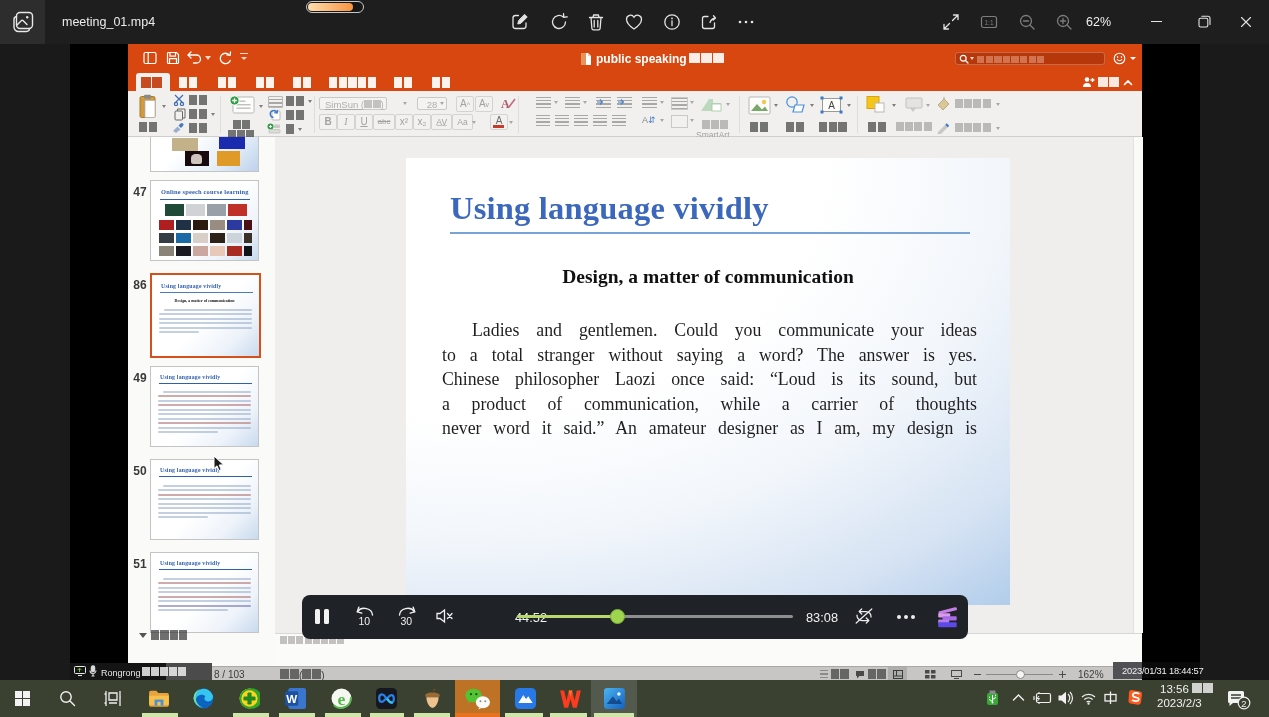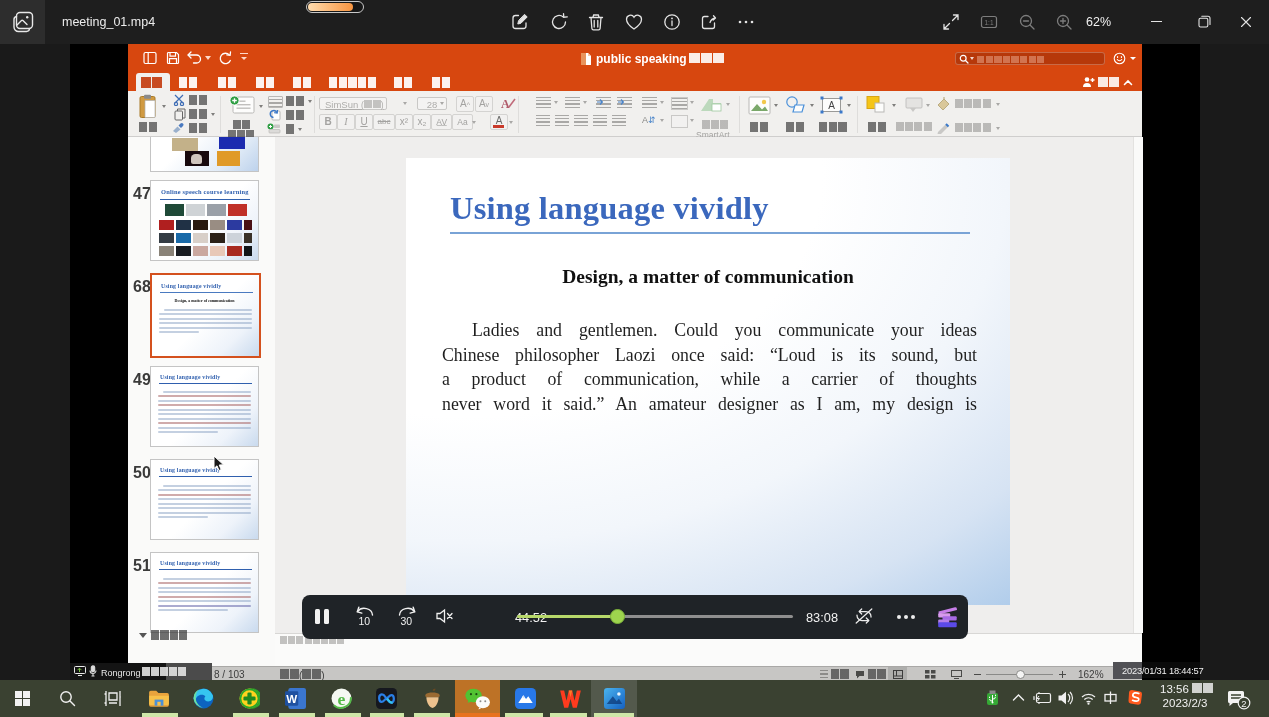--- a/index.html
+++ b/index.html
@@ -27,21 +27,21 @@
   #video{left:70px;top:44px;width:1130px;height:636px;background:#000;}
   
   #ppt{left:128px;top:44px;width:1014px;height:636px;background:#f1f0ef;font-family:"Liberation Sans",sans-serif;}
   #ptitle{left:0;top:0;width:1014px;height:29px;background:#d7470f;}
   #ptabs{left:0;top:29px;width:1014px;height:18px;background:#d7470f;}
   #ribbon{left:0;top:47px;width:1014px;height:45px;background:#f1f0ee;border-bottom:1px solid #cfcecd;}
   #lpanel{left:0;top:93px;width:147px;height:529px;background:#fafaf9;}
   #marea{left:147px;top:93px;width:867px;height:529px;background:#efeeed;}
   #pstatus{left:0;top:622px;width:1014px;height:14px;background:#c7c6c4;border-top:1px solid #a9a8a6;}
   .thumb{left:22px;width:107px;background:linear-gradient(135deg,#ffffff 52%,#eef3fa 78%,#c9daee 100%);border:1px solid #c4c4c4;}
-  .tnum{left:5px;width:14px;text-align:right;font-size:16px;font-weight:bold;color:#3a3a3a;}
+  .tnum{left:5px;width:14px;text-align:center;font-size:12px;font-weight:bold;color:#3a3a3a;}
   .ttl{color:#2f5fae;font-weight:bold;font-size:5.8px;font-family:"Liberation Serif",serif;letter-spacing:.2px;}
   .tline{height:2px;background:#93a9c8;opacity:.55;border-radius:1px;margin-top:1.5px;}
   
   #slide{left:278px;top:114px;width:604px;height:447px;
      background:radial-gradient(ellipse 140% 128% at 10% 4%, #ffffff 42%, #f2f6fb 64%, #d6e3f3 84%, #aecbea 100%);}
   #stitle{left:44px;top:32px;font-family:"Liberation Serif",serif;font-weight:bold;font-size:32.5px;color:#3b68bd;letter-spacing:.2px;}
   #sunder{left:44px;top:74px;width:520px;height:2px;background:#79a3d6;}
   #ssub{left:0px;top:108px;width:604px;text-align:center;font-family:"Liberation Serif",serif;font-weight:bold;font-size:19.5px;color:#101010;}
   #sbody{left:36px;top:160px;width:535px;font-family:"Liberation Serif",serif;font-size:17.8px;line-height:24.5px;color:#1f1f1f;}
   .jl{text-align:justify;height:24.5px;overflow:hidden;}
@@ -464,21 +464,21 @@
       <div class="abs" style="left:59px;top:52px;width:15px;height:10px;background:#2b2118"></div>
       <div class="abs" style="left:76px;top:52px;width:15px;height:10px;background:#cdd3da"></div>
       <div class="abs" style="left:93px;top:52px;width:8px;height:10px;background:#3a3128"></div>
       <div class="abs" style="left:8px;top:65px;width:15px;height:10px;background:#8a8378"></div>
       <div class="abs" style="left:25px;top:65px;width:15px;height:10px;background:#181c22"></div>
       <div class="abs" style="left:42px;top:65px;width:15px;height:10px;background:#caa8a0"></div>
       <div class="abs" style="left:59px;top:65px;width:15px;height:10px;background:#e8c8b8"></div>
       <div class="abs" style="left:76px;top:65px;width:15px;height:10px;background:#a82a20"></div>
       <div class="abs" style="left:93px;top:65px;width:8px;height:10px;background:#101418"></div>
     </div>
-    <div class="tnum abs" style="top:141px;">68</div>
+    <div class="tnum abs" style="top:141px;">86</div>
     <div class="thumb abs" style="top:136px;height:81px;border:2px solid #d4511e;">
       <div class="abs ttl" style="left:9px;top:8px;">Using language vividly</div>
       <div class="abs" style="left:8px;top:17px;width:93px;height:1.2px;background:#4a7ac0"></div>
       <div class="abs" style="left:0;top:23px;width:105px;text-align:center;font-size:4px;font-weight:bold;color:#111;font-family:'Liberation Serif',serif">Design, a matter of communication</div>
       <div class="tline abs" style="left:12px;top:32px;width:88px"></div>
       <div class="tline abs" style="left:7px;top:36.5px;width:93px"></div>
       <div class="tline abs" style="left:7px;top:41px;width:93px"></div>
       <div class="tline abs" style="left:7px;top:45.5px;width:93px"></div>
       <div class="tline abs" style="left:7px;top:50px;width:93px"></div>
       <div class="tline abs" style="left:7px;top:54.5px;width:40px"></div>
@@ -534,20 +534,21 @@
         <span class="cjk" style="--p:9.4px;--i:8.2px;width:36.5px;height:9.5px;display:block"></span>
       </div>
   </div>
   <div id="marea" class="abs"></div>
   <div id="slide" class="abs">
     <div id="stitle" class="abs">Using language vividly</div>
     <div id="sunder" class="abs"></div>
     <div id="ssub" class="abs">Design, a matter of communication</div>
     <div id="sbody" class="abs">
       <div class="jl" style="text-indent:30px">Ladies and gentlemen. Could you communicate your ideas</div>
+      <div class="jl">to a total stranger without saying a word? The answer is yes.</div>
       <div class="jl">Chinese philosopher Laozi once said: “Loud is its sound, but</div>
       <div class="jl">a product of communication, while a carrier of thoughts</div>
       <div class="jl">never word it said.” An amateur designer as I am, my design is</div>
     </div>
   </div>
 
   <div class="abs" style="left:147px;top:589px;width:867px;height:33px;background:#fbfbfa;border-top:1px solid #d8d7d5;"></div>
   <div class="abs" style="left:152px;top:592px;color:#aaa9a7">
       <span class="cjk" style="--p:8.2px;--i:7.1px;width:64px;height:7.5px;display:block;opacity:.7"></span>
     </div>
@@ -794,21 +795,21 @@
   </svg>
   <svg class="abs" style="left:1103px;top:10px" width="15" height="15" viewBox="0 0 15 15" fill="none" stroke="#f0f0f0" stroke-width="1.3">
     <rect x="2" y="4.5" width="11" height="6.5"></rect>
     <path d="M7.5 1.5 v12.5"></path>
   </svg>
   <svg class="abs" style="left:1127px;top:9px" width="17" height="17" viewBox="0 0 17 17">
     <path d="M2 4 a3 3 0 0 1 3 -3 l8 1.5 a2.5 2.5 0 0 1 2 2.8 L14 13 a3 3 0 0 1 -3 2.7 L3.5 14.5 a2.5 2.5 0 0 1 -2 -2.8 Z" fill="#ff5a1e"></path>
     <path d="M11.8 4.5 C9 3.2 6 3.8 5.8 6 c-.2 2 2.5 2.3 4 2.6 1.8 .3 2.2 1.4 1.8 2.4 -.5 1.4 -3.5 1.5 -6 .3" stroke="#fff" stroke-width="1.7" fill="none" stroke-linecap="round"></path>
   </svg>
   <div class="abs" style="left:1157px;top:2.5px;width:56px;color:#f2f2f2;font-size:11.5px;text-align:right;">13:56 <span class="cjk" style="--p:11px;--i:9.6px;width:21px;height:9.5px;opacity:.82"></span></div>
-  <div class="abs" style="left:1157px;top:17px;width:56px;color:#f2f2f2;font-size:11.5px;text-align:center;">2023/2/3</div>
+  <div class="abs" style="left:1157px;top:17px;width:56px;color:#f2f2f2;font-size:11.5px;text-align:left;">2023/2/3</div>
 
   <svg class="abs" style="left:1227px;top:10px" width="24" height="20" viewBox="0 0 24 20">
     <path d="M1 2.5 a1.5 1.5 0 0 1 1.5 -1.5 h13 a1.5 1.5 0 0 1 1.5 1.5 v9 a1.5 1.5 0 0 1 -1.5 1.5 h-9.5 L2.5 16 V13 H2.5 A1.5 1.5 0 0 1 1 11.5 z" fill="#f2f2f2"></path>
     <path d="M4 5 h10 M4 8 h10" stroke="#3a4131" stroke-width="1.3"></path>
     <circle cx="17" cy="13" r="5.8" fill="#3a4131" stroke="#f2f2f2" stroke-width="1.2"></circle>
     <text x="17" y="16.8" font-size="9.5" fill="#f2f2f2" text-anchor="middle" font-family="Liberation Sans">2</text>
   </svg>
 </div>
 
 </body></html>

